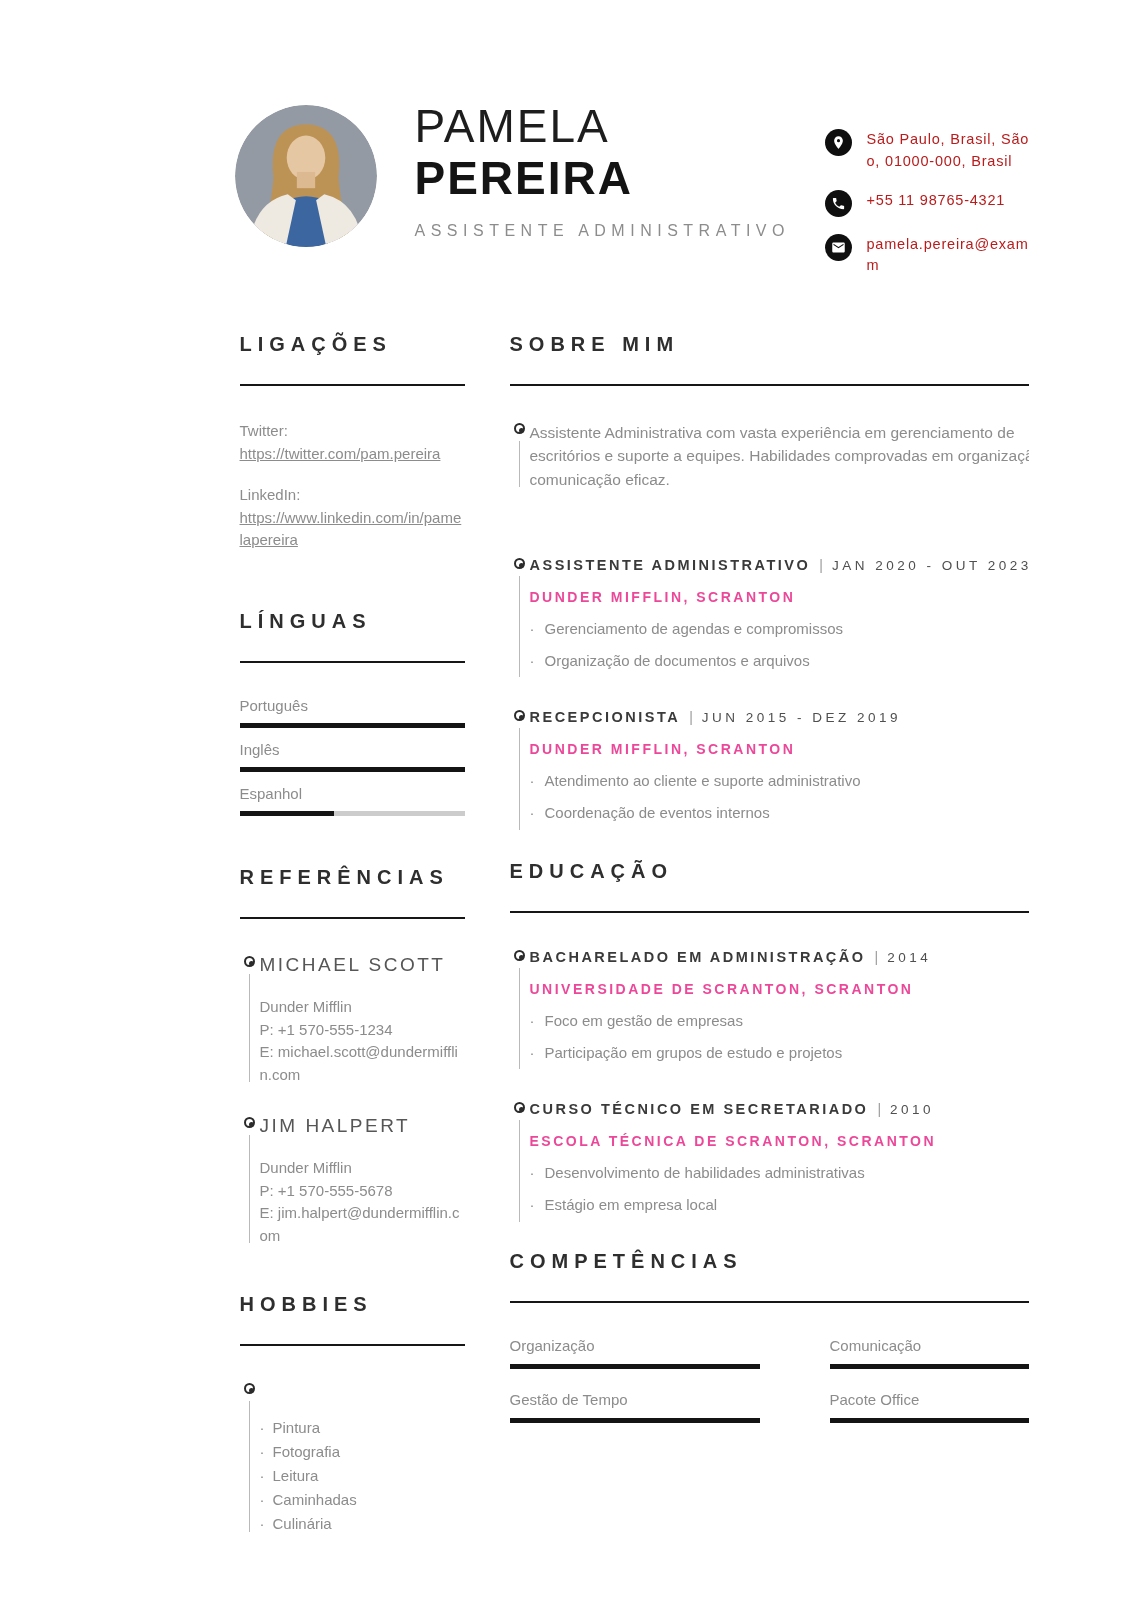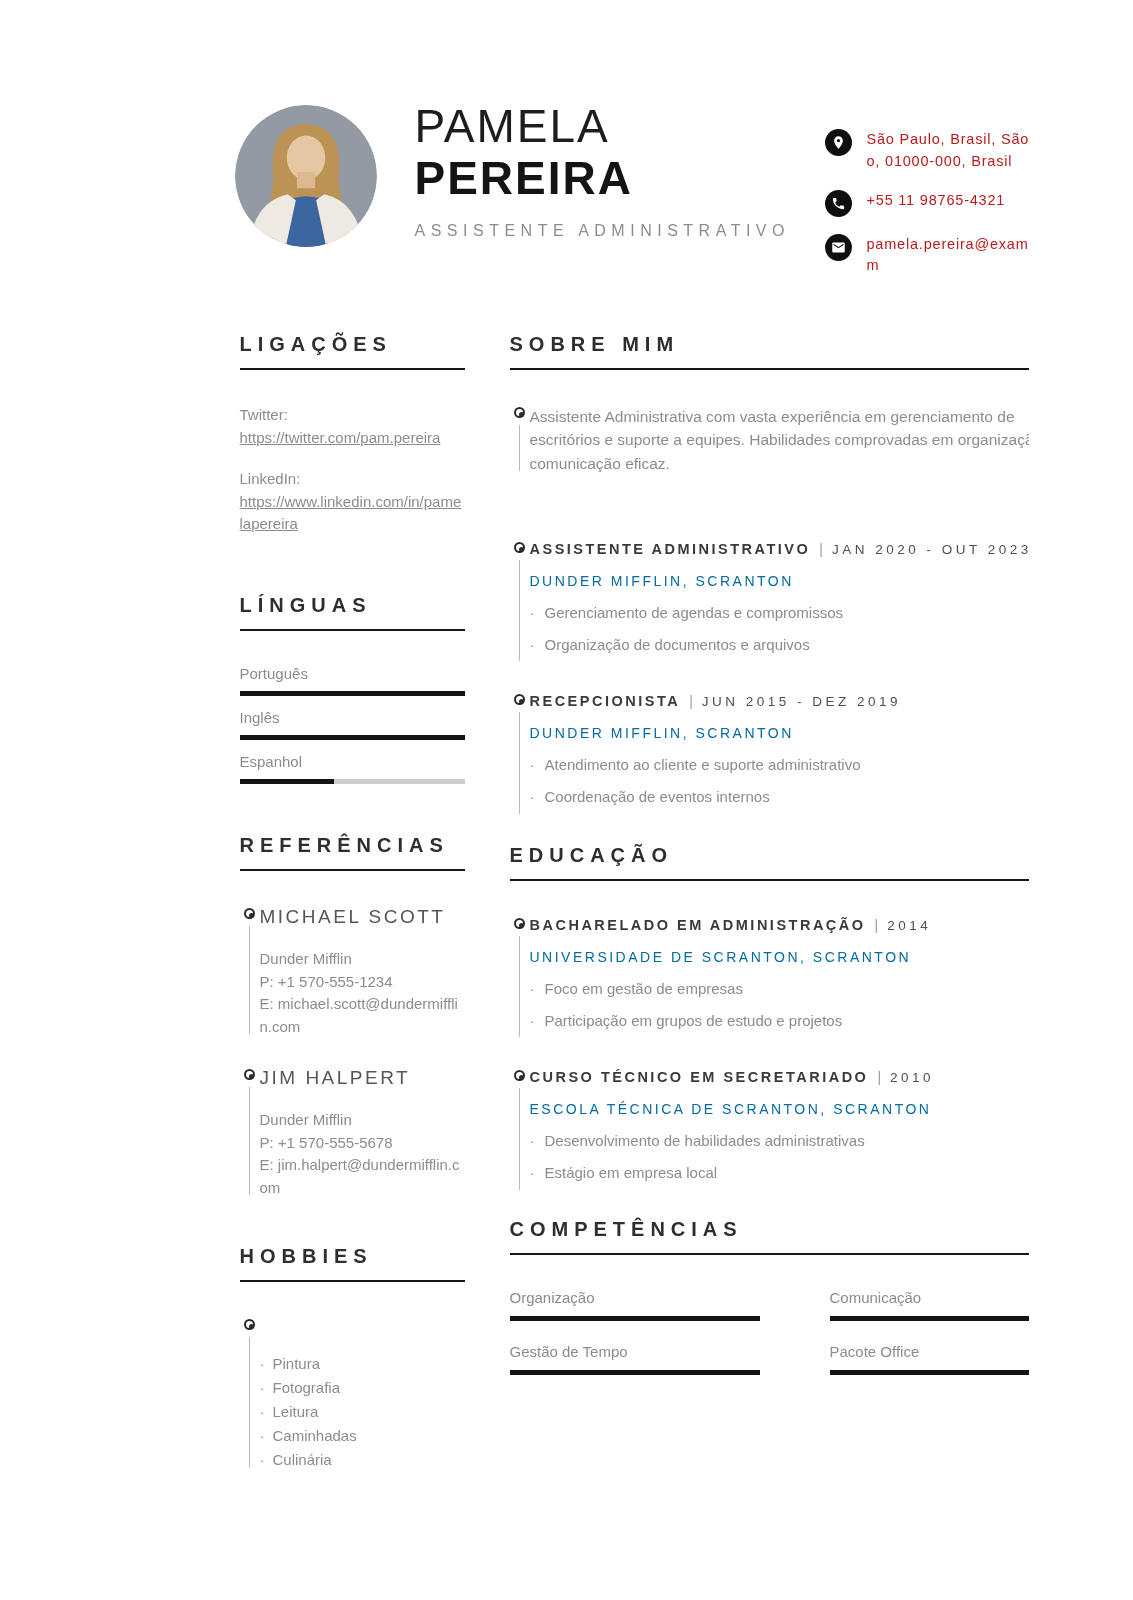--- a/index.html
+++ b/index.html
@@ -21,21 +21,21 @@
   .contact-icon { flex:0 0 auto; width:27px; height:27px; border-radius:50%; background:#0f0f0f; display:flex; align-items:center; justify-content:center; }
   .contact-icon svg { width:15px; height:15px; fill:#ffffff; }
   .contact-text { font-size:14.5px; color:#b91c1c; letter-spacing:0.8px; line-height:1.5; word-break:break-all; }
 
   
   .main { position:absolute; left:135px; top:332px; display:flex; gap:45px; }
   .col-left  { width:225px; flex:0 0 auto; }
   .col-right { width:570px; flex:0 0 auto; }
 
   .section-heading { font-size:20px; font-weight:700; letter-spacing:6px; color:#2e2e2e;
-                     padding-bottom:12px; border-bottom:2px solid #161616; margin-bottom:34px; white-space:nowrap; }
+                     padding-bottom:28px; border-bottom:2px solid #161616; margin-bottom:34px; white-space:nowrap; }
 
   
   .entry { display:flex; }
   .rail { flex:0 0 auto; width:20px; display:flex; flex-direction:column; align-items:center; }
   .marker { flex:0 0 auto; width:11px; height:11px; border:2px solid #2b2b2b; border-radius:50%; position:relative; margin-top:3px; }
   .marker::after { content:""; position:absolute; left:3px; top:3px; width:5px; height:5px; background:#2b2b2b; border-radius:50%; }
   .rail-line { flex:1 1 auto; width:1.5px; background:#b9b9b9; margin-top:7px; margin-bottom:4px; }
   .entry-body { flex:1 1 auto; min-width:0; }
 
   
@@ -64,21 +64,21 @@
   .about-text { font-size:15.5px; color:#8c8c8c; line-height:1.5; max-width:548px; margin-top:1px; }
 
   .sec-exp { margin-bottom:26px; }
   .sec-edu { margin-bottom:24px; }
   .xp-entry { margin-bottom:26px; }
   .xp-entry:last-child { margin-bottom:0; }
   .role-line { margin-bottom:15px; margin-top:1px; white-space:nowrap; }
   .role { font-size:14.5px; font-weight:700; letter-spacing:2.5px; color:#3a3a3a; }
   .sep { font-size:14px; color:#9a9a9a; margin:0 9px; }
   .dates { font-size:13.5px; font-weight:400; letter-spacing:3.5px; color:#4f4f4f; }
-  .company { font-size:14px; font-weight:400; letter-spacing:2.5px; color:#0369a1; margin-bottom:13px; }
+  .company { font-size:14px; font-weight:700; letter-spacing:2.5px; color:#ec4899; margin-bottom:13px; }
   .bullet-row { display:flex; gap:10px; font-size:15px; color:#8c8c8c; line-height:1.45; margin-bottom:10px; }
 
   .skills-grid { display:grid; grid-template-columns:1fr 1fr; column-gap:70px; row-gap:22px; }
   .skill-name { font-size:15px; color:#8c8c8c; margin-bottom:10px; }
 </style>
 </head>
 <body>
 
 <div class="page">
 

